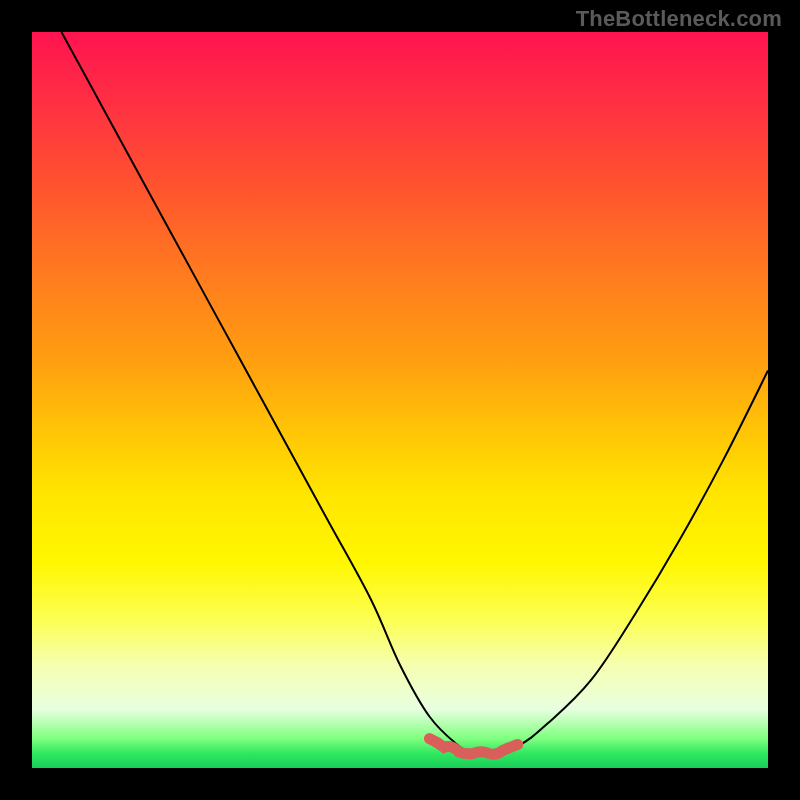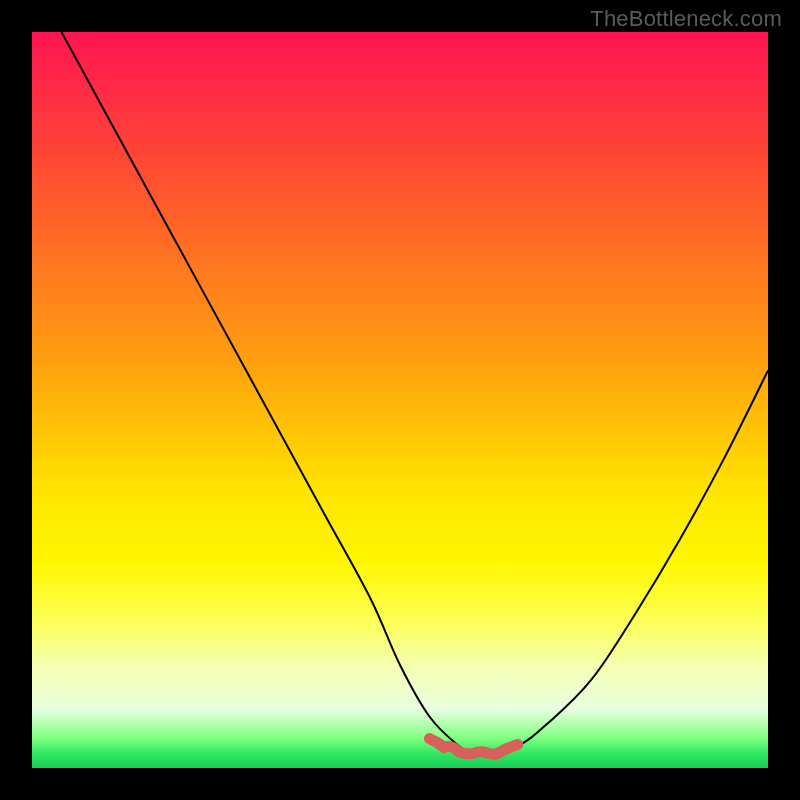--- a/index.html
+++ b/index.html
@@ -10,21 +10,21 @@
     position: relative;
     font-family: Arial, sans-serif;
     overflow: hidden;
   }
   .watermark {
     position: absolute;
     top: 6px;
     right: 18px;
     color: #5a5a5a;
     font-size: 22px;
-    font-weight: normal;
+    font-weight: bold;
     z-index: 10;
     letter-spacing: 0.2px;
   }
   .plot-area {
     position: absolute;
     left: 32px;
     top: 32px;
     width: 736px;
     height: 736px;
     overflow: hidden;

